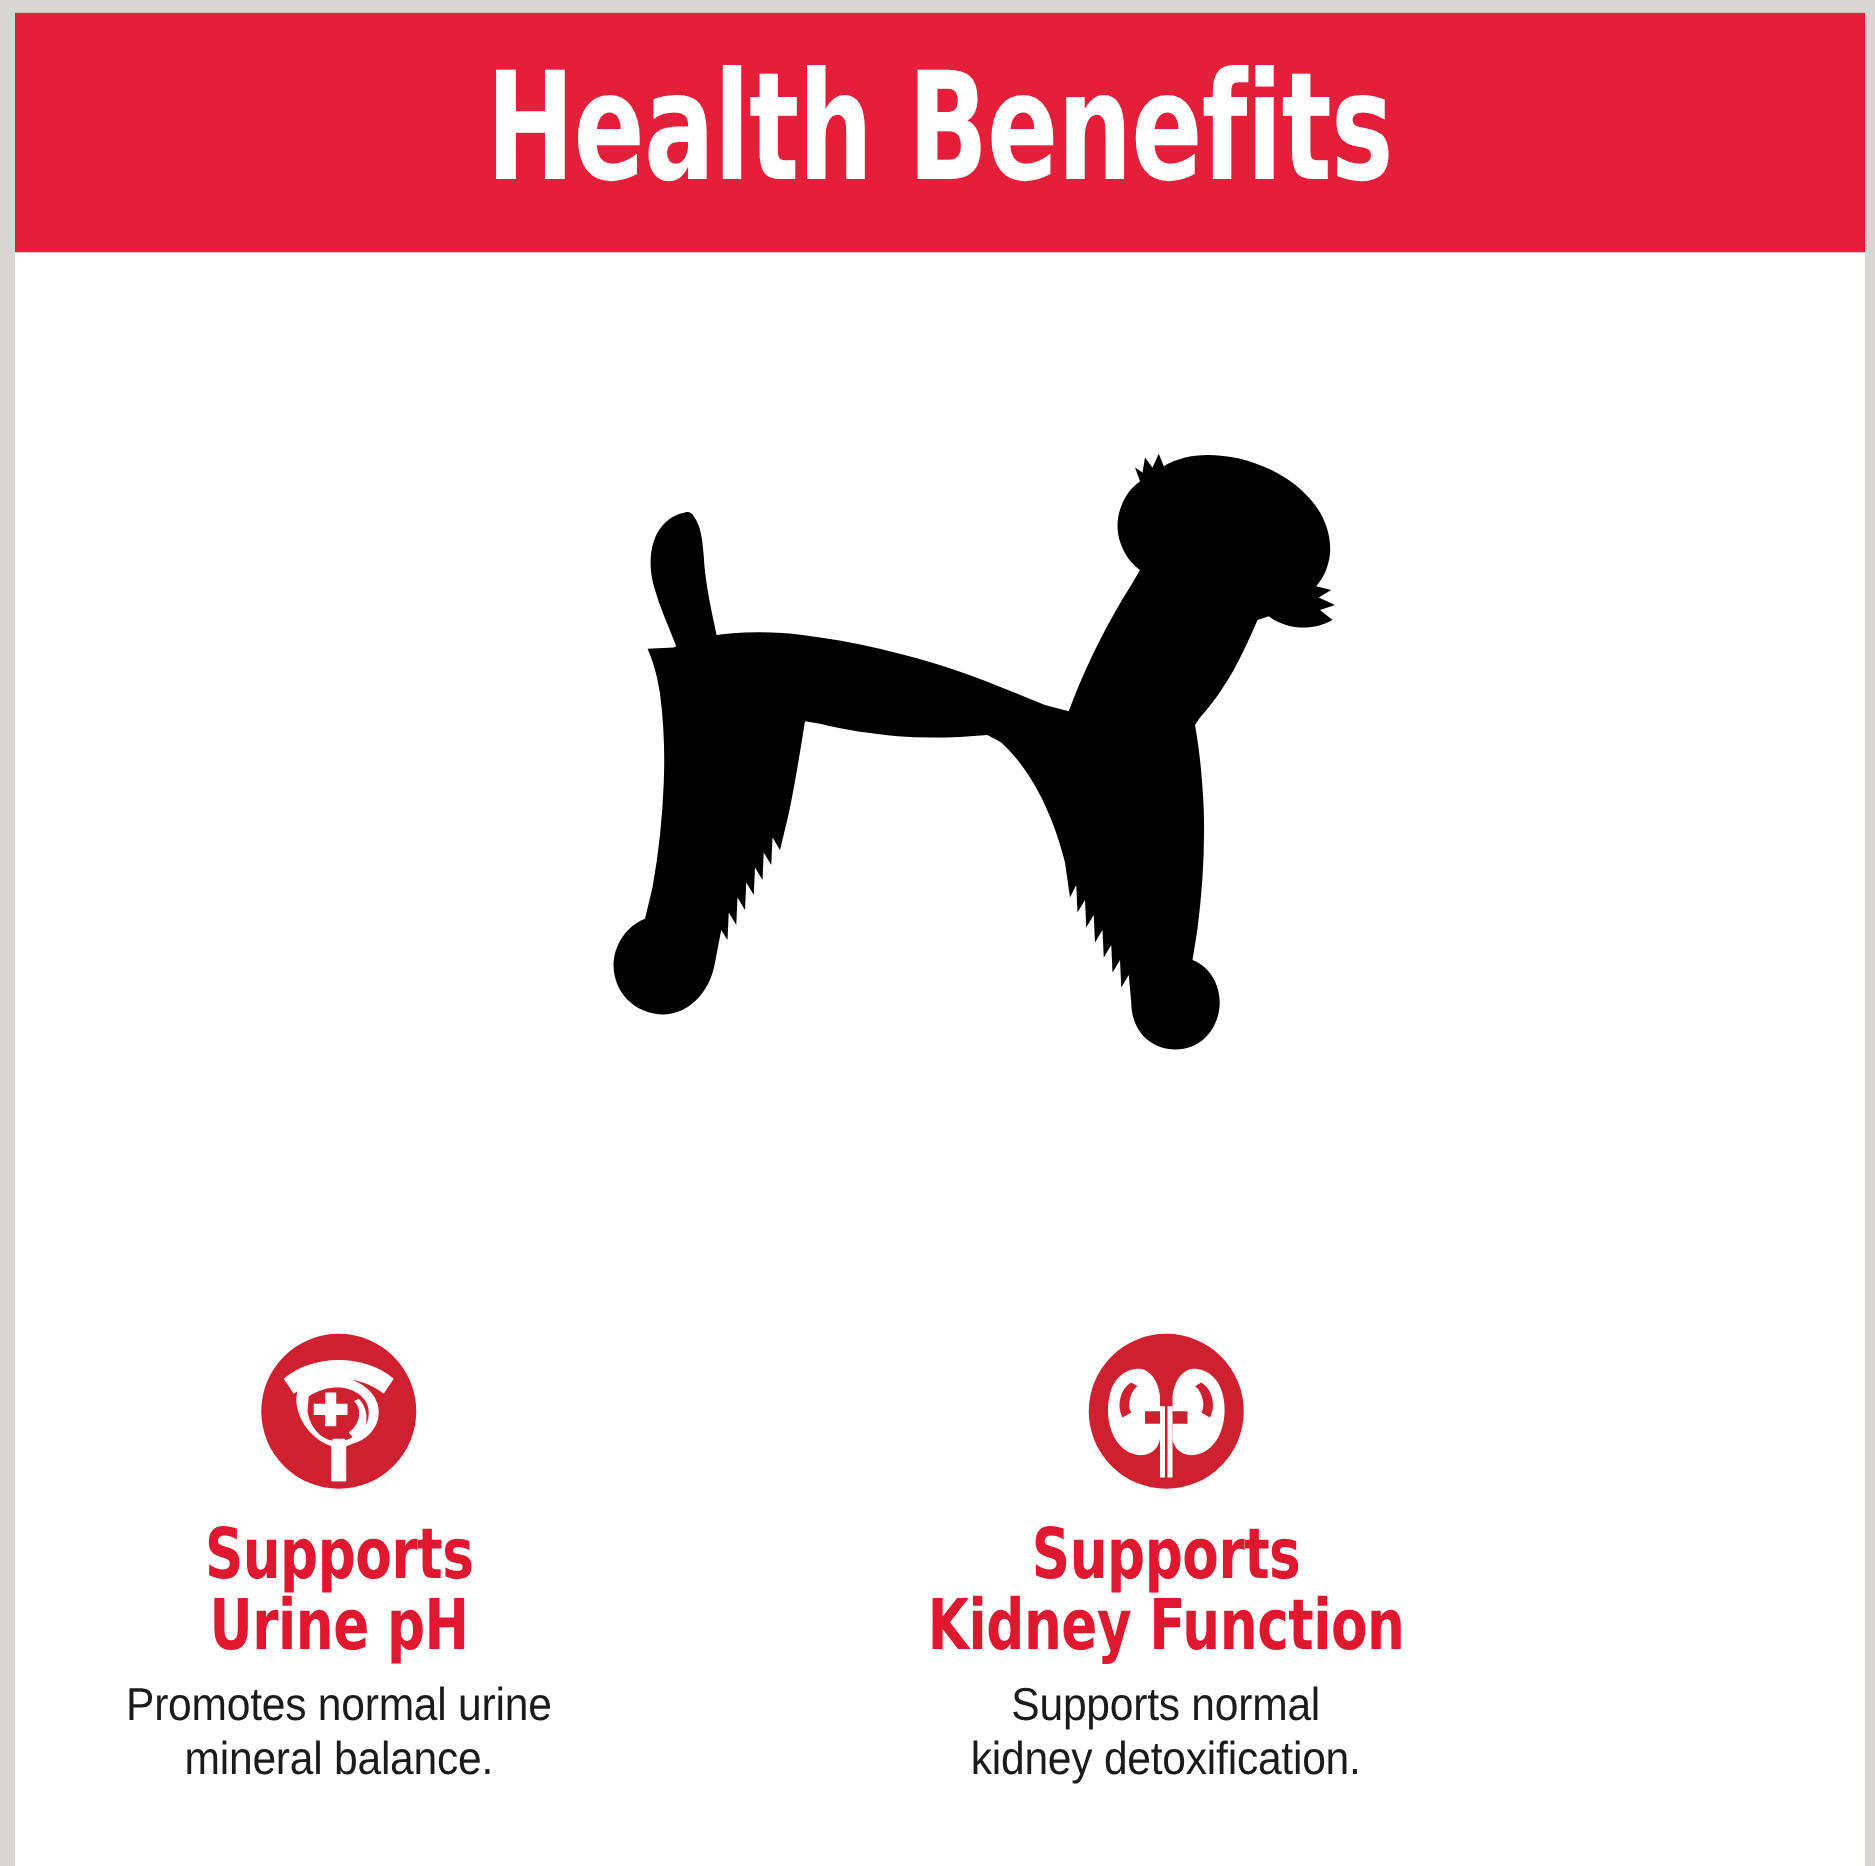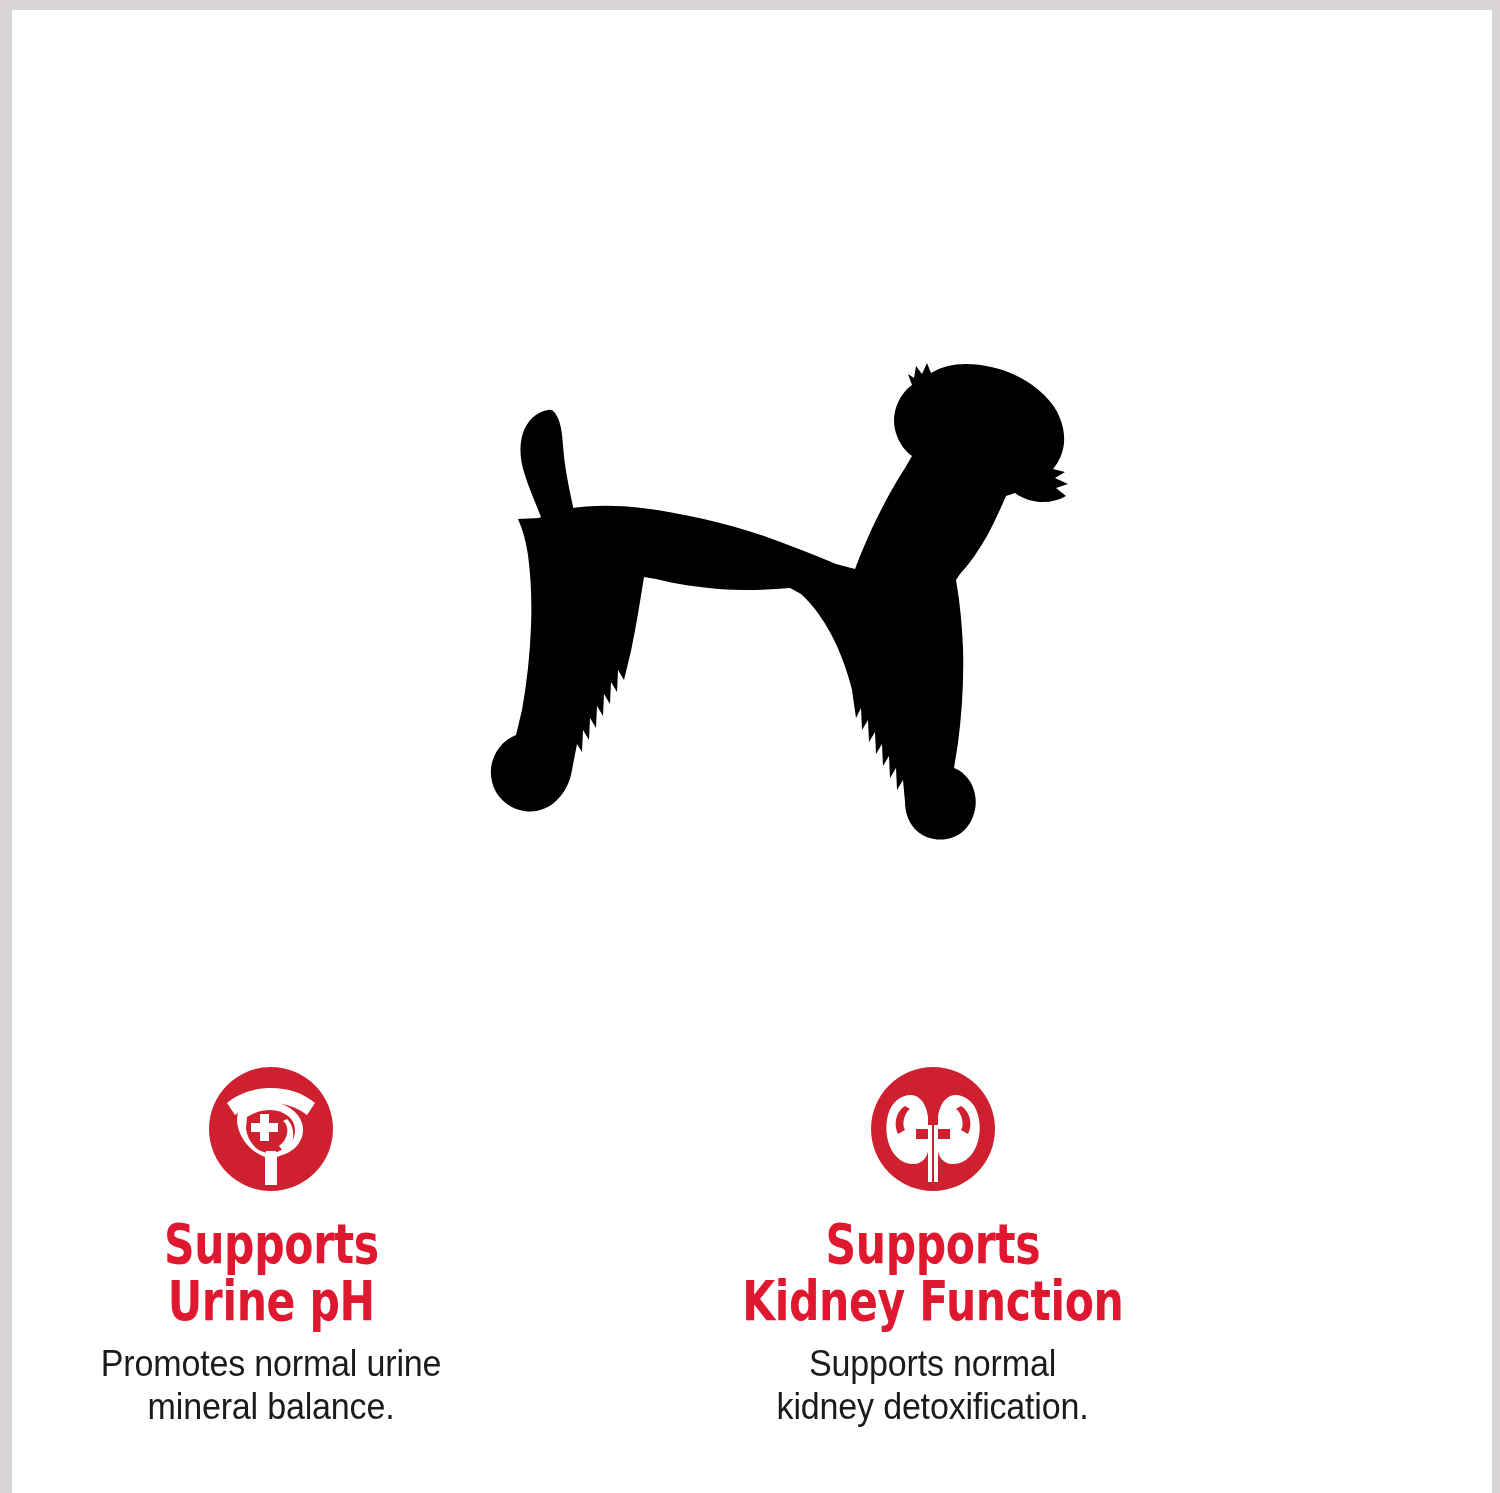--- a/index.html
+++ b/index.html
@@ -126,20 +126,23 @@
     white-space: pre-line;
   }
 </style>
 </head>
 <body>
 
 <div id="page">
 
   <div id="card">
 
+    <div id="header-banner">
+      <div id="header-title">Health Benefits</div>
+    </div>
 
     <div id="dog-area">
       <svg id="dog-silhouette" viewBox="0 0 700 640" xmlns="http://www.w3.org/2000/svg">
         <path fill="#000000" d="
           M 497 10
           C 489 12 480 17 473 24
           C 468 29 464 35 461 41
           L 456 39 L 452 31 L 449 38 L 443 33 L 441 41
           C 436 38 430 36 424 36
           C 414 36 404 41 397 49

